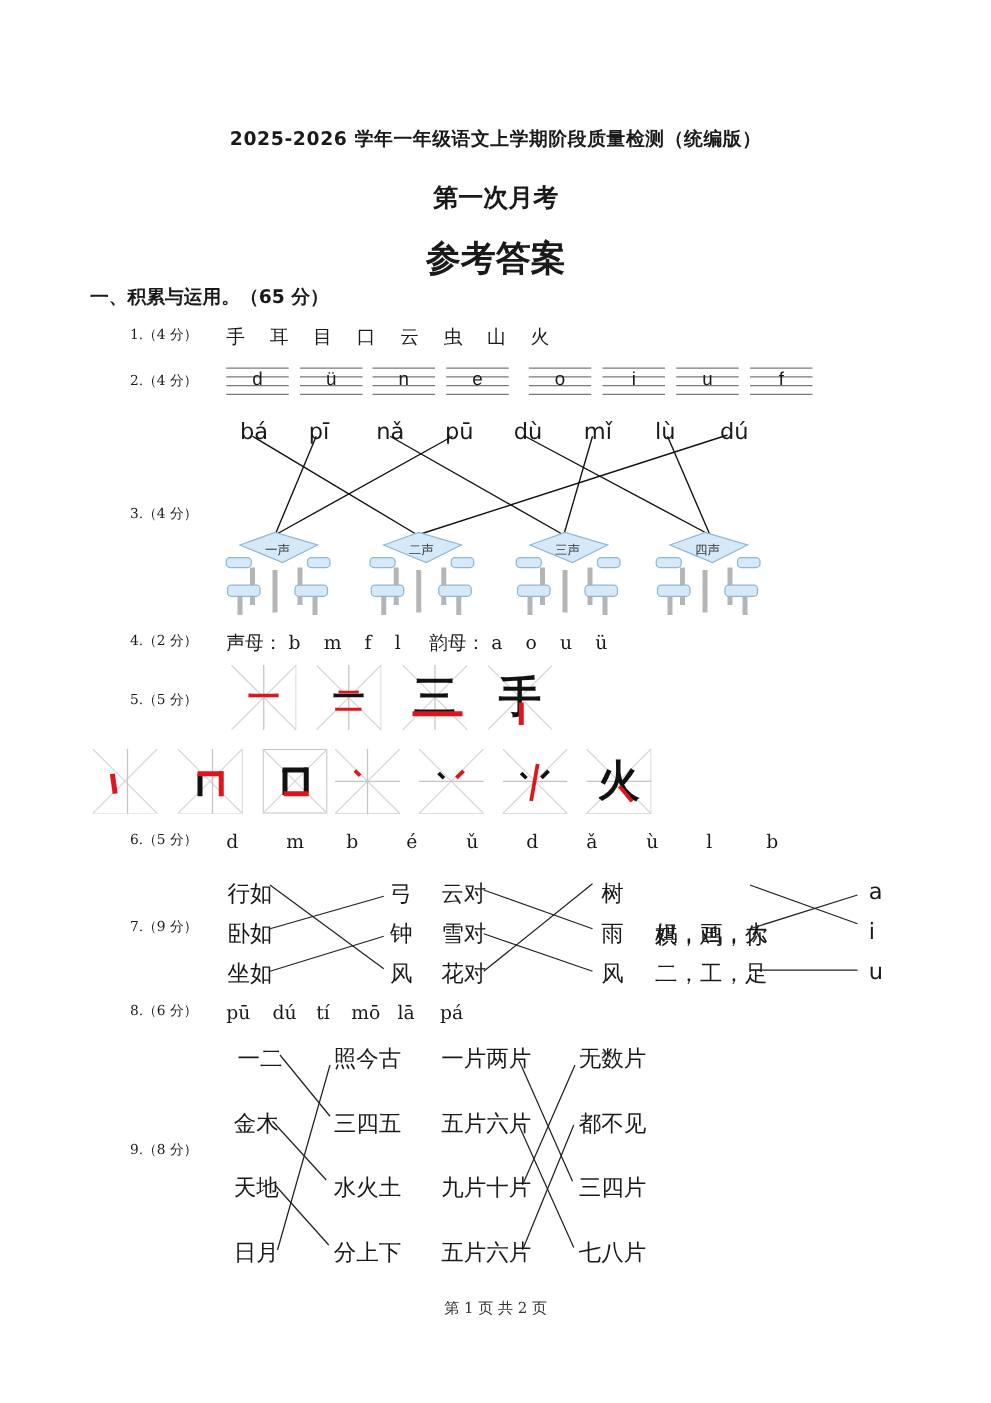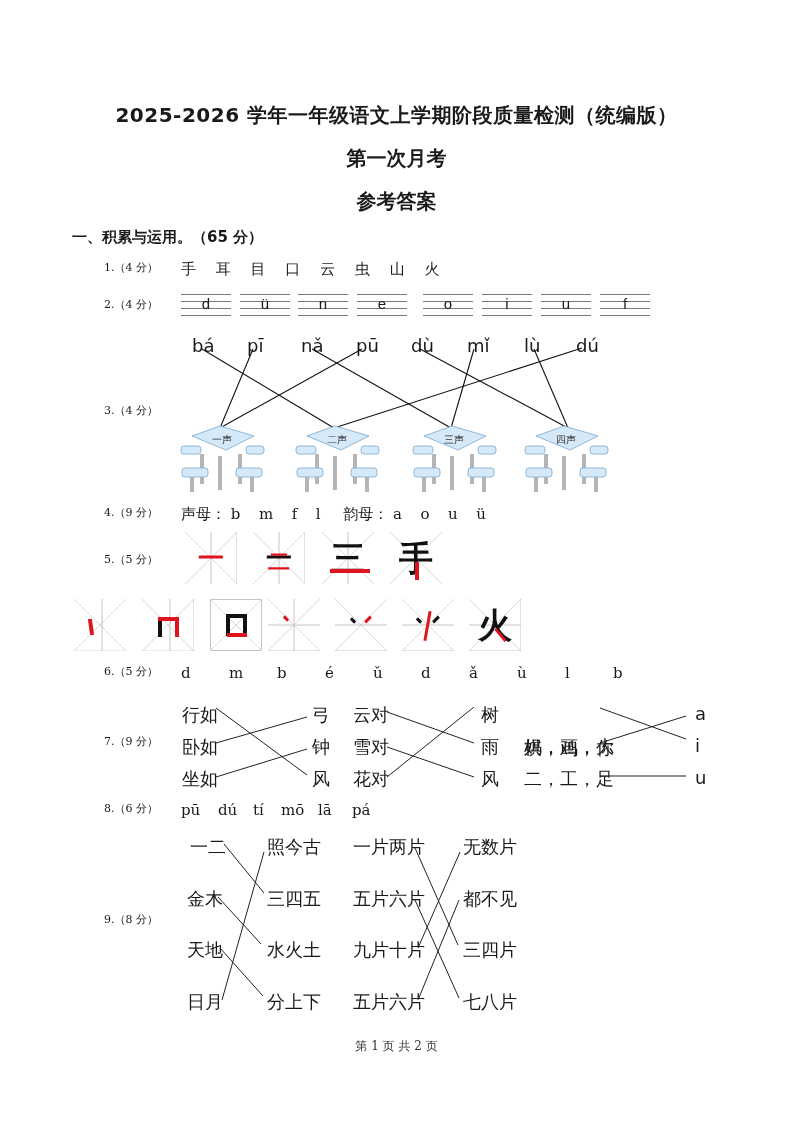--- a/index.html
+++ b/index.html
@@ -1,22 +1,22 @@
 <!DOCTYPE html>
 <html><head>
 <meta charset="utf-8">
 <style>
   html, body { margin: 0; padding: 0; background: #ffffff; }
   body { width: 793px; height: 1122px; position: relative; overflow: hidden;
          font-family: "DejaVu Serif", "Liberation Serif", serif; color: #1a1a1a; }
   .abs { position: absolute; }
   .title { left: 0; width: 793px; text-align: center; font-family: "DejaVu Sans", "Liberation Sans", sans-serif; }
-  .t1 { top: 102px; font-size: 20px; font-weight: bold; letter-spacing: 0.5px; }
+  .t1 { top: 102px; font-size: 15px; font-weight: bold; letter-spacing: 0.5px; }
   .t2 { top: 145px; font-size: 20px; font-weight: bold; }
-  .t3 { top: 188px; font-size: 20px; font-weight: bold; }
+  .t3 { top: 188px; font-size: 28px; font-weight: bold; }
   .section { left: 72px; top: 228px; font-size: 15px; font-weight: bold; font-family: "DejaVu Sans", "Liberation Sans", sans-serif; }
   .qlabel { font-size: 11px; font-family: "DejaVu Serif", "Liberation Serif", serif; white-space: nowrap; }
   .ans { font-size: 15px; white-space: nowrap; }
   .q1ans span { display: inline-block; margin-right: 15px; font-family: "DejaVu Sans", sans-serif; }
   .pybox { position: absolute; width: 50px; height: 24px; }
   .pybox .l { position: absolute; left: 0; width: 50px; height: 1px; background: #7a7a7a; }
   .pybox .txt { position: absolute; left: 0; width: 50px; top: 2px; text-align: center;
                 font-family: "Liberation Sans", sans-serif; font-size: 15px; line-height: 16px; }
   .sans { font-family: "Liberation Sans", "DejaVu Sans", sans-serif; }
   .small { font-size: 13px; }
@@ -202,21 +202,21 @@
       <rect x="3" y="22" width="20" height="8" rx="3"></rect>
       <rect x="68" y="22" width="18" height="8" rx="3"></rect>
       <polygon points="14,12 42,2 76,12 48,26"></polygon>
       <rect x="4" y="44" width="26" height="9" rx="3"></rect>
       <rect x="58" y="44" width="26" height="9" rx="3"></rect>
     </g>
     <text x="44" y="19" font-size="10" text-anchor="middle" fill="#333" font-family="DejaVu Sans, sans-serif">四声</text>
   </svg>
 </div>
 
-<div class="abs qlabel" style="left:104px; top:505px;">4.（9 分）</div>
+<div class="abs qlabel" style="left:104px; top:505px;">4.（2 分）</div>
 <div class="abs ans" style="left:181px; top:505px;">
   <span>声母：</span>
   <span style="white-space:pre; letter-spacing:3px;">b  m  f  l</span>
   <span style="display:inline-block; width:10px;"></span>
   <span>韵母：</span>
   <span style="white-space:pre; letter-spacing:3px;">a  o  u  ü</span>
 </div>
 
 <div class="abs qlabel" style="left:104px; top:552px;">5.（5 分）</div>
 

